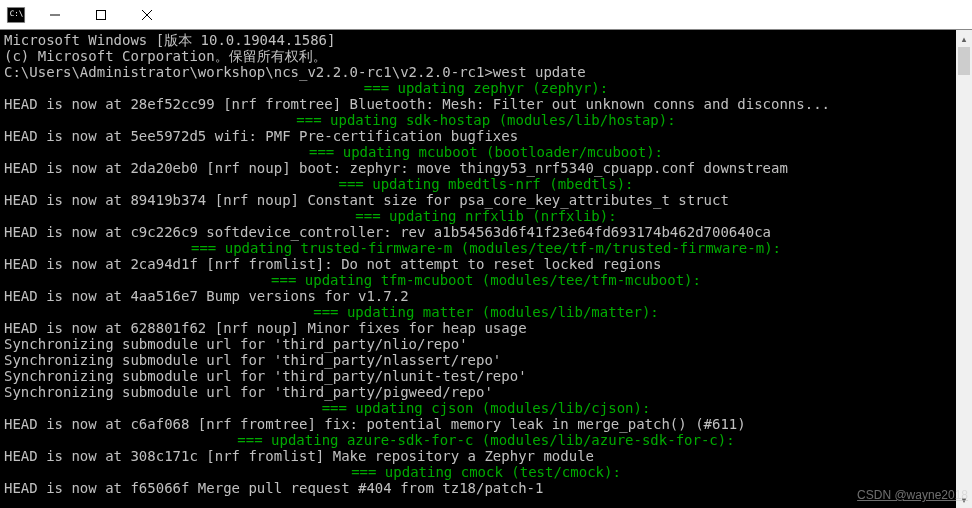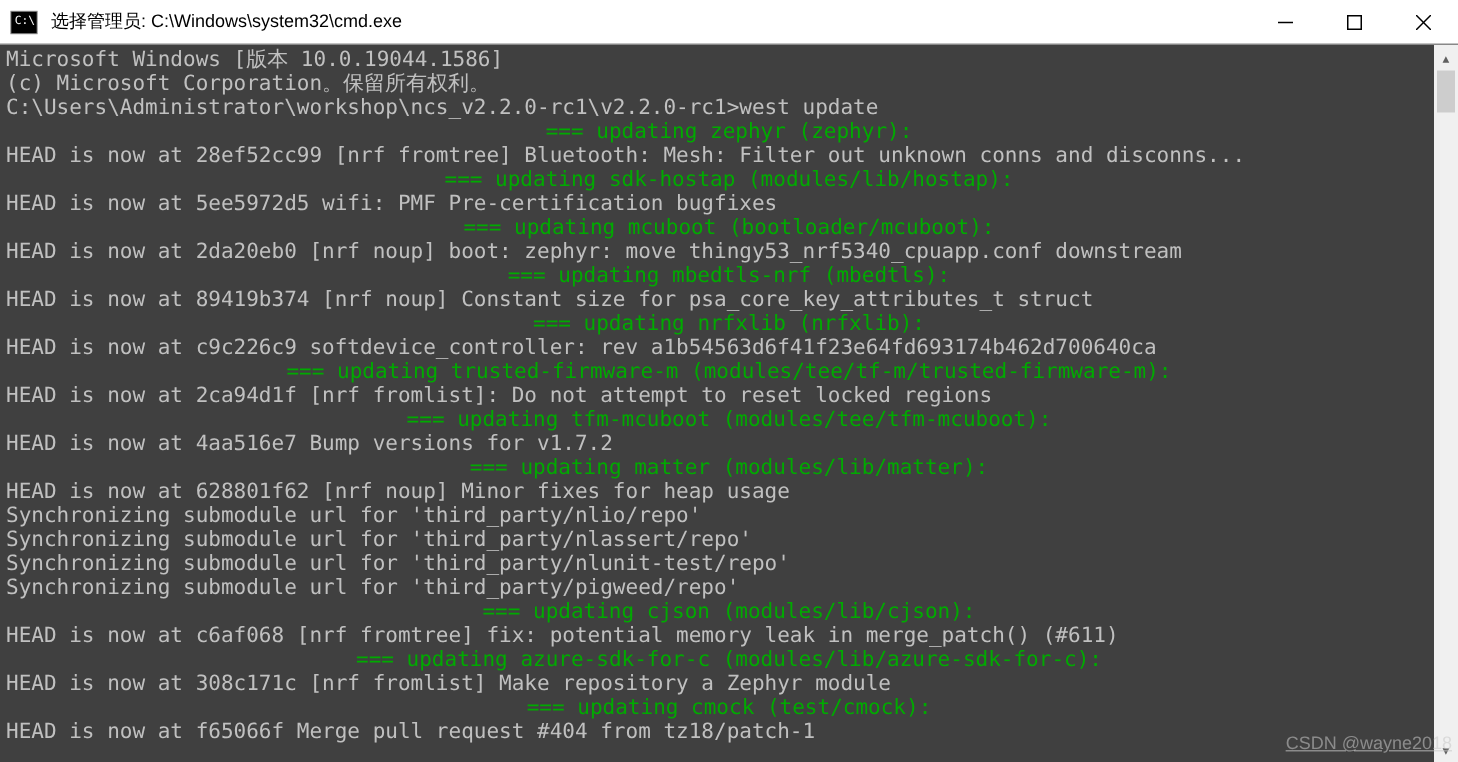--- a/index.html
+++ b/index.html
@@ -3,40 +3,39 @@
   <meta charset="utf-8">
   <style>
     * { margin: 0; padding: 0; box-sizing: border-box; }
     body { width: 972px; height: 508px; font-family: "Segoe UI", Tahoma, sans-serif; background: #fff; overflow: hidden; position: relative; }
     .titlebar { height: 30px; background: #fff; display: flex; align-items: center; border-bottom: 1px solid #888; }
     .titlebar-icon { width: 20px; height: 20px; margin: 0 6px; display: flex; align-items: center; justify-content: center; }
     .titlebar-title { flex: 1; font-size: 12px; color: #000; padding-left: 2px; }
     .window-controls { display: flex; height: 100%; }
     .win-btn { width: 46px; height: 100%; display: flex; align-items: center; justify-content: center; font-size: 10px; color: #000; }
     .win-btn svg { width: 10px; height: 10px; }
-    .terminal { background: #404040; height: calc(100% - 30px); padding: 2px 4px; font-family: "NSimSun", "SimSun", "Consolas", monospace; font-size: 14px; line-height: 16px; color: #c0c0c0; white-space: pre; overflow: hidden; position: relative; }
+    .terminal { background: #000000; height: calc(100% - 30px); padding: 2px 4px; font-family: "NSimSun", "SimSun", "Consolas", monospace; font-size: 14px; line-height: 16px; color: #c0c0c0; white-space: pre; overflow: hidden; position: relative; }
     .line { display: block; }
     .green { color: #00aa00; text-align: center; }
     .white { color: #c0c0c0; }
     .watermark { position: absolute; right: 4px; bottom: 6px; color: rgba(200,200,200,0.55); font-size: 12px; font-family: sans-serif; text-decoration: underline; }
     .scrollbar { position: absolute; right: 0; top: 30px; bottom: 0; width: 16px; background: #f0f0f0; }
     .scroll-arrow { height: 17px; display: flex; align-items: center; justify-content: center; background: #f0f0f0; color: #606060; font-size: 9px; }
     .scroll-thumb { position: absolute; top: 17px; left: 2px; right: 2px; height: 28px; background: #cdcdcd; }
   </style>
 </head>
 <body>
 
 <div class="titlebar">
   <div class="titlebar-icon">
     <svg viewBox="0 0 16 16">
         <rect x="1" y="2" width="14" height="12" fill="#000" stroke="#888" stroke-width="0.5"></rect>
         <text x="3" y="9" font-size="6" fill="#fff" font-family="monospace">C:\</text>
       </svg>
   </div>
-  <div class="titlebar-title">选择管理员: C:\Windows\system32\cmd.exe</div>
   <div class="window-controls">
     <div class="win-btn">
       <svg viewBox="0 0 10 10">
           <line x1="0" y1="5" x2="10" y2="5" stroke="#000" stroke-width="1"></line>
         </svg>
     </div>
     <div class="win-btn">
       <svg viewBox="0 0 10 10">
           <rect x="0.5" y="0.5" width="9" height="9" fill="none" stroke="#000" stroke-width="1"></rect>
         </svg>

